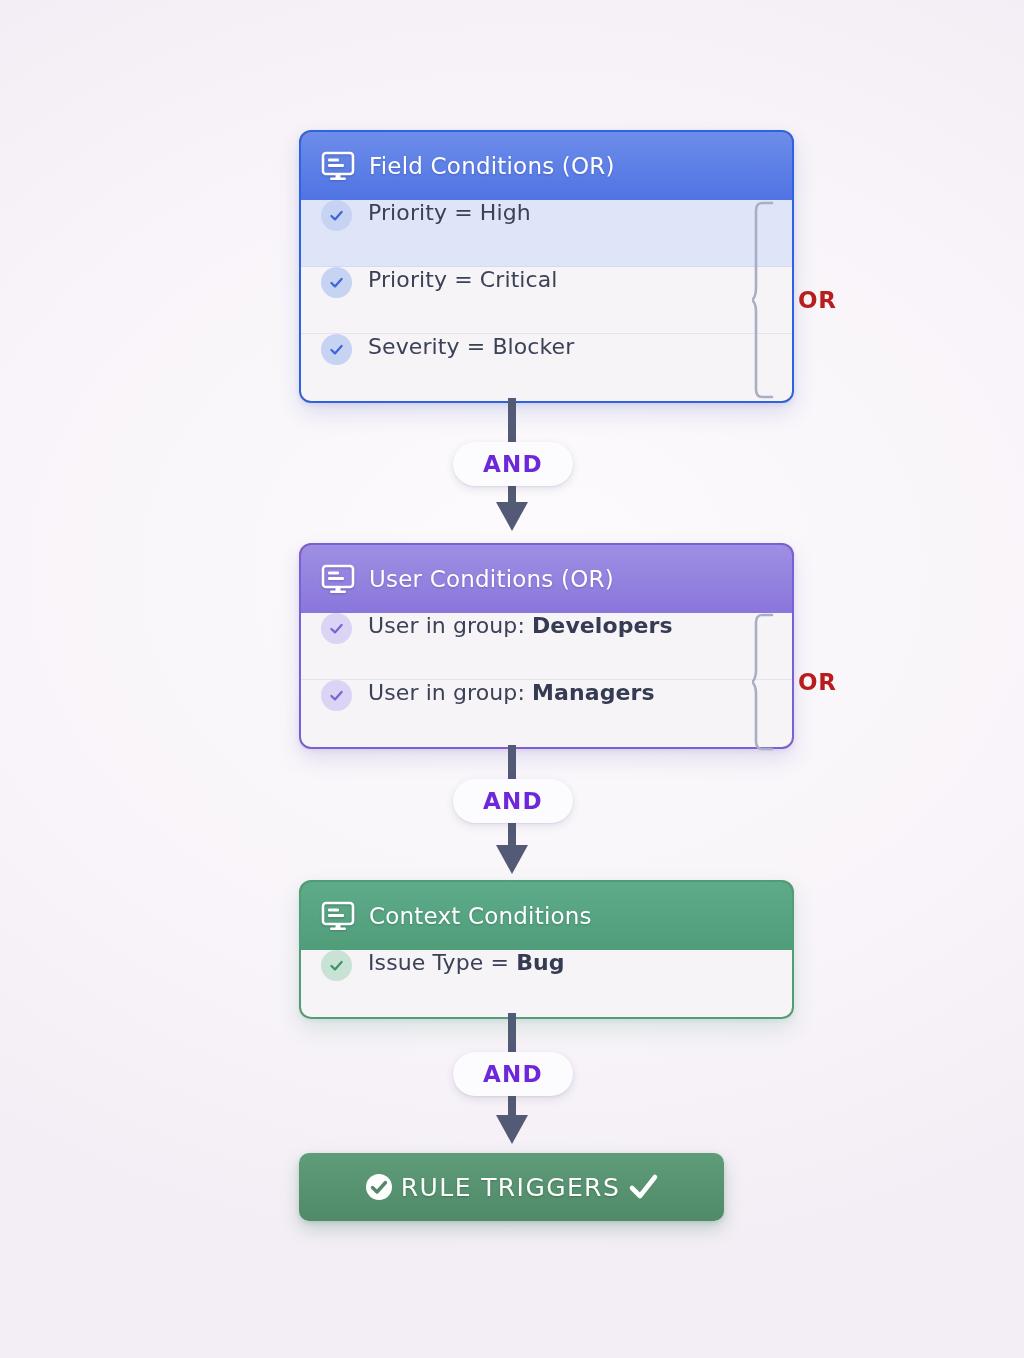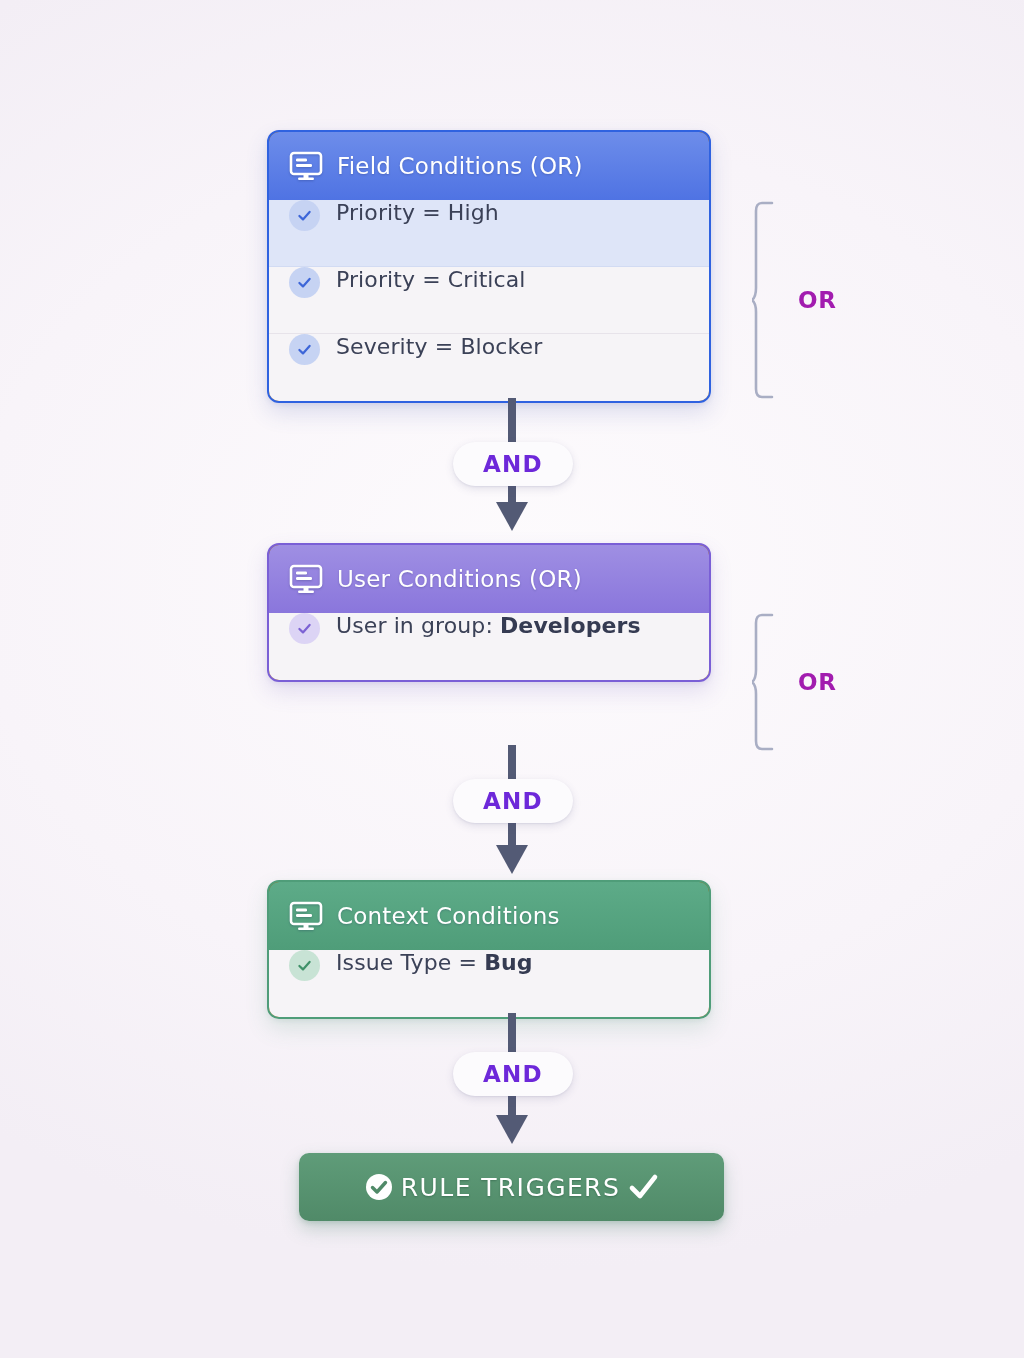--- a/index.html
+++ b/index.html
@@ -22,22 +22,22 @@
   }
 
   #flow {
     position: absolute;
     inset: 0;
   }
 
   
   .card {
     position: absolute;
-    width: 444px;
-    left: 267px;
+    width: 495px;
+    left: 299px;
     border-radius: 12px;
     overflow: hidden;
     background: #a16207;
   }
 
   .card-blue   { border: 2px solid #2f62e0; box-shadow: 0 10px 22px rgba(60,80,170,.16), 0 2px 5px rgba(60,80,170,.10); }
   .card-purple { border: 2px solid #7a5fd6; box-shadow: 0 10px 22px rgba(100,80,180,.16), 0 2px 5px rgba(100,80,180,.10); }
   .card-green  { border: 2px solid #4f9d79; box-shadow: 0 10px 22px rgba(70,140,110,.16), 0 2px 5px rgba(70,140,110,.10); }
 
   .card-header {
@@ -91,21 +91,21 @@
   }
   .row-label b { font-weight: bold; color: #353b52; }
 
   
   .brace-group { position: absolute; }
   .brace-svg { display: block; }
   .or-label {
     position: absolute;
     font-size: 23px;
     font-weight: bold;
-    color: #a21caf;
+    color: #b91c1c;
     letter-spacing: .6px;
   }
 
   
   .connector { position: absolute; left: 0; width: 1024px; }
   .conn-svg { position: absolute; left: 484px; top: 0; }
   .and-pill {
     position: absolute;
     background: #fcfbfd;
     border-radius: 22px;
@@ -214,20 +214,28 @@
     </div>
     <div class="rows">
       <div class="row">
         <span class="check check-purple">
           <svg viewBox="0 0 20 20">
               <path d="M4 10.5 L8.2 14.6 L16 5.8" fill="none" stroke="#7c62d4" stroke-width="2.6" stroke-linecap="round" stroke-linejoin="round"></path>
             </svg>
         </span>
         <span class="row-label"><span>User in group: </span><b>Developers</b></span>
       </div>
+      <div class="row">
+        <span class="check check-purple">
+          <svg viewBox="0 0 20 20">
+              <path d="M4 10.5 L8.2 14.6 L16 5.8" fill="none" stroke="#7c62d4" stroke-width="2.6" stroke-linecap="round" stroke-linejoin="round"></path>
+            </svg>
+        </span>
+        <span class="row-label"><span>User in group: </span><b>Managers</b></span>
+      </div>
     </div>
   </div>
 
   <div class="brace-group" style="left:752px; top:612px;">
     <svg class="brace-svg" width="34" height="140" viewBox="0 0 34 140">
       <path d="M20 3 H10 Q4 3 4 11 V58 Q4 67 0 70 Q4 73 4 82 V129 Q4 137 10 137 H20" fill="none" stroke="#a9aec4" stroke-width="2.6" stroke-linecap="round" stroke-linejoin="round"></path>
     </svg>
     <span class="or-label" style="left:46px; top:57px;">OR</span>
   </div>
 

